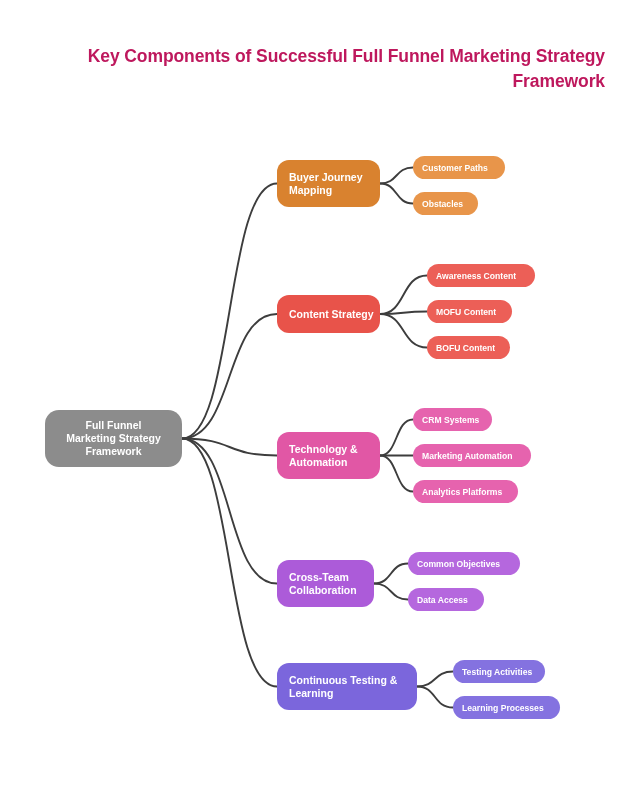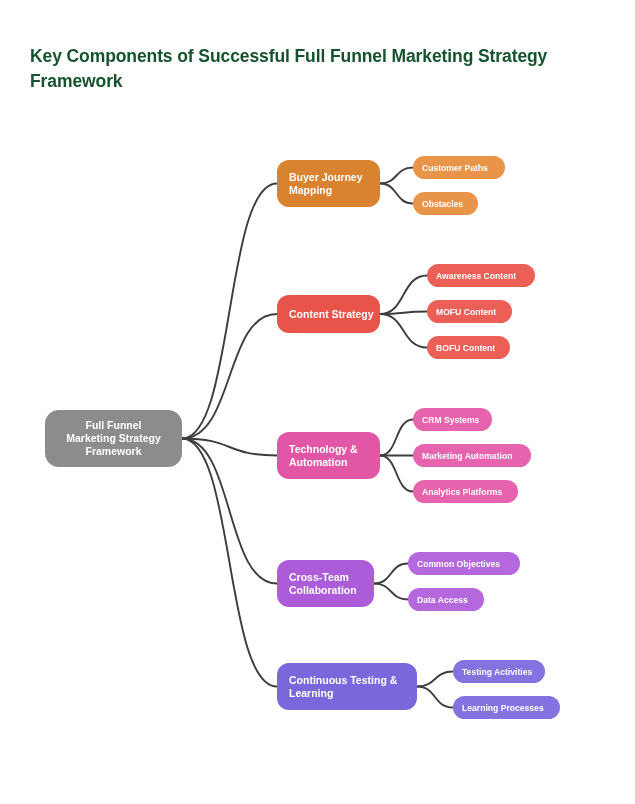--- a/index.html
+++ b/index.html
@@ -17,24 +17,24 @@
     position: relative;
     width: 635px;
     height: 804px;
     background: #ffffff;
   }
   #title {
     position: absolute;
     left: 30px;
     top: 44px;
     width: 575px;
-    text-align: left;
+    text-align: right;
     font-size: 17.5px;
     font-weight: bold;
-    color: #14532d;
+    color: #be185d;
     line-height: 1.42;
     letter-spacing: -0.1px;
   }
   #map-svg {
     position: absolute;
     left: 0;
     top: 0;
     width: 635px;
     height: 804px;
   }

